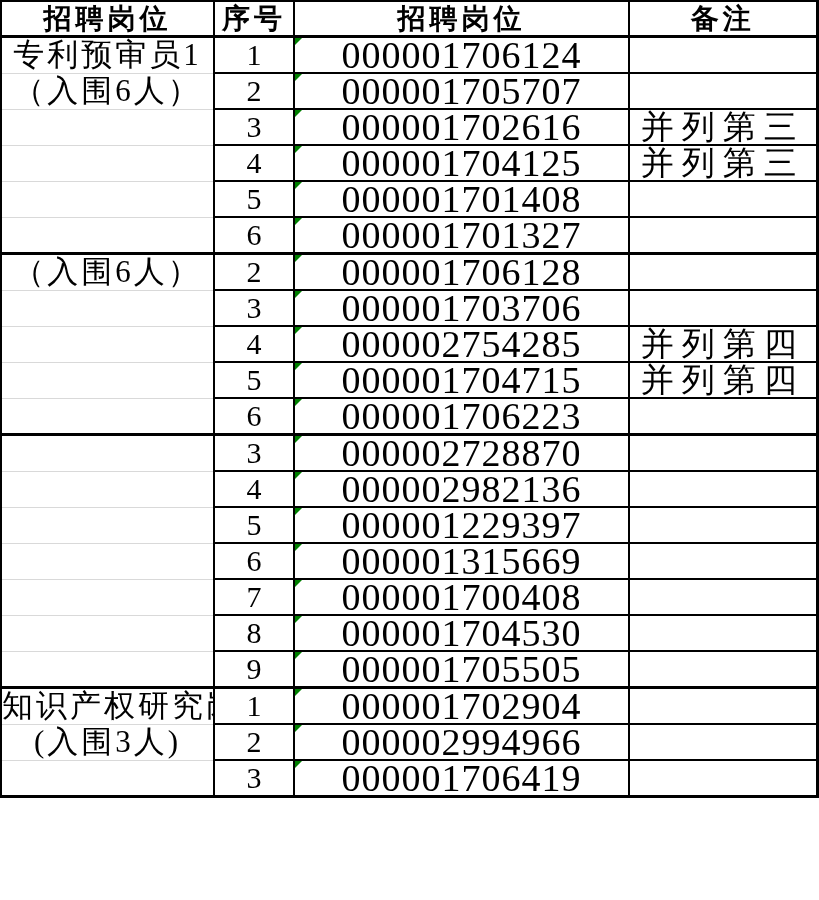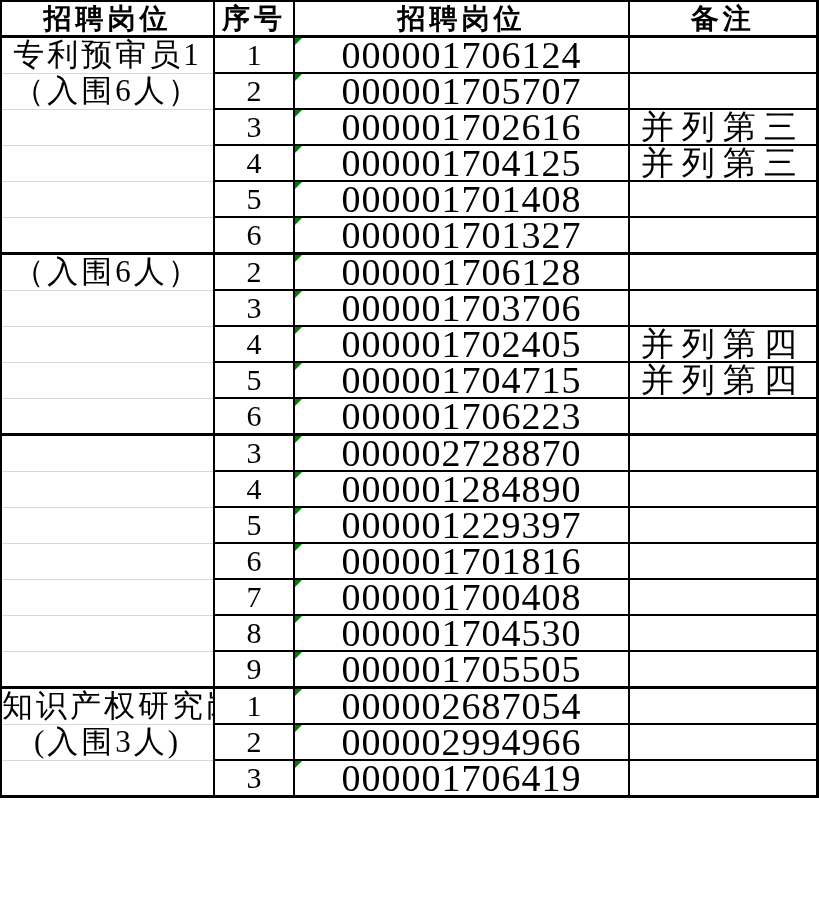--- a/index.html
+++ b/index.html
@@ -128,21 +128,21 @@
       </tr>
       <tr>
         <td class="c-pos"></td>
         <td class="c-ser">3</td>
         <td class="c-tic"><span class="tri"></span><span>000001703706</span></td>
         <td class="c-rem"></td>
       </tr>
       <tr>
         <td class="c-pos"></td>
         <td class="c-ser">4</td>
-        <td class="c-tic"><span class="tri"></span><span>000001702405</span></td>
+        <td class="c-tic"><span class="tri"></span><span>000002754285</span></td>
         <td class="c-rem">并列第四</td>
       </tr>
       <tr>
         <td class="c-pos"></td>
         <td class="c-ser">5</td>
         <td class="c-tic"><span class="tri"></span><span>000001704715</span></td>
         <td class="c-rem">并列第四</td>
       </tr>
       <tr class="group-end">
         <td class="c-pos"></td>
@@ -152,33 +152,33 @@
       </tr>
       <tr>
         <td class="c-pos"></td>
         <td class="c-ser">3</td>
         <td class="c-tic"><span class="tri"></span><span>000002728870</span></td>
         <td class="c-rem"></td>
       </tr>
       <tr>
         <td class="c-pos"></td>
         <td class="c-ser">4</td>
-        <td class="c-tic"><span class="tri"></span><span>000001284890</span></td>
+        <td class="c-tic"><span class="tri"></span><span>000002982136</span></td>
         <td class="c-rem"></td>
       </tr>
       <tr>
         <td class="c-pos"></td>
         <td class="c-ser">5</td>
         <td class="c-tic"><span class="tri"></span><span>000001229397</span></td>
         <td class="c-rem"></td>
       </tr>
       <tr>
         <td class="c-pos"></td>
         <td class="c-ser">6</td>
-        <td class="c-tic"><span class="tri"></span><span>000001701816</span></td>
+        <td class="c-tic"><span class="tri"></span><span>000001315669</span></td>
         <td class="c-rem"></td>
       </tr>
       <tr>
         <td class="c-pos"></td>
         <td class="c-ser">7</td>
         <td class="c-tic"><span class="tri"></span><span>000001700408</span></td>
         <td class="c-rem"></td>
       </tr>
       <tr>
         <td class="c-pos"></td>
@@ -188,21 +188,21 @@
       </tr>
       <tr class="group-end">
         <td class="c-pos"></td>
         <td class="c-ser">9</td>
         <td class="c-tic"><span class="tri"></span><span>000001705505</span></td>
         <td class="c-rem"></td>
       </tr>
       <tr>
         <td class="c-pos">知识产权研究岗</td>
         <td class="c-ser">1</td>
-        <td class="c-tic"><span class="tri"></span><span>000002687054</span></td>
+        <td class="c-tic"><span class="tri"></span><span>000001702904</span></td>
         <td class="c-rem"></td>
       </tr>
       <tr>
         <td class="c-pos">(入围3人)</td>
         <td class="c-ser">2</td>
         <td class="c-tic"><span class="tri"></span><span>000002994966</span></td>
         <td class="c-rem"></td>
       </tr>
       <tr class="group-end">
         <td class="c-pos"></td>

